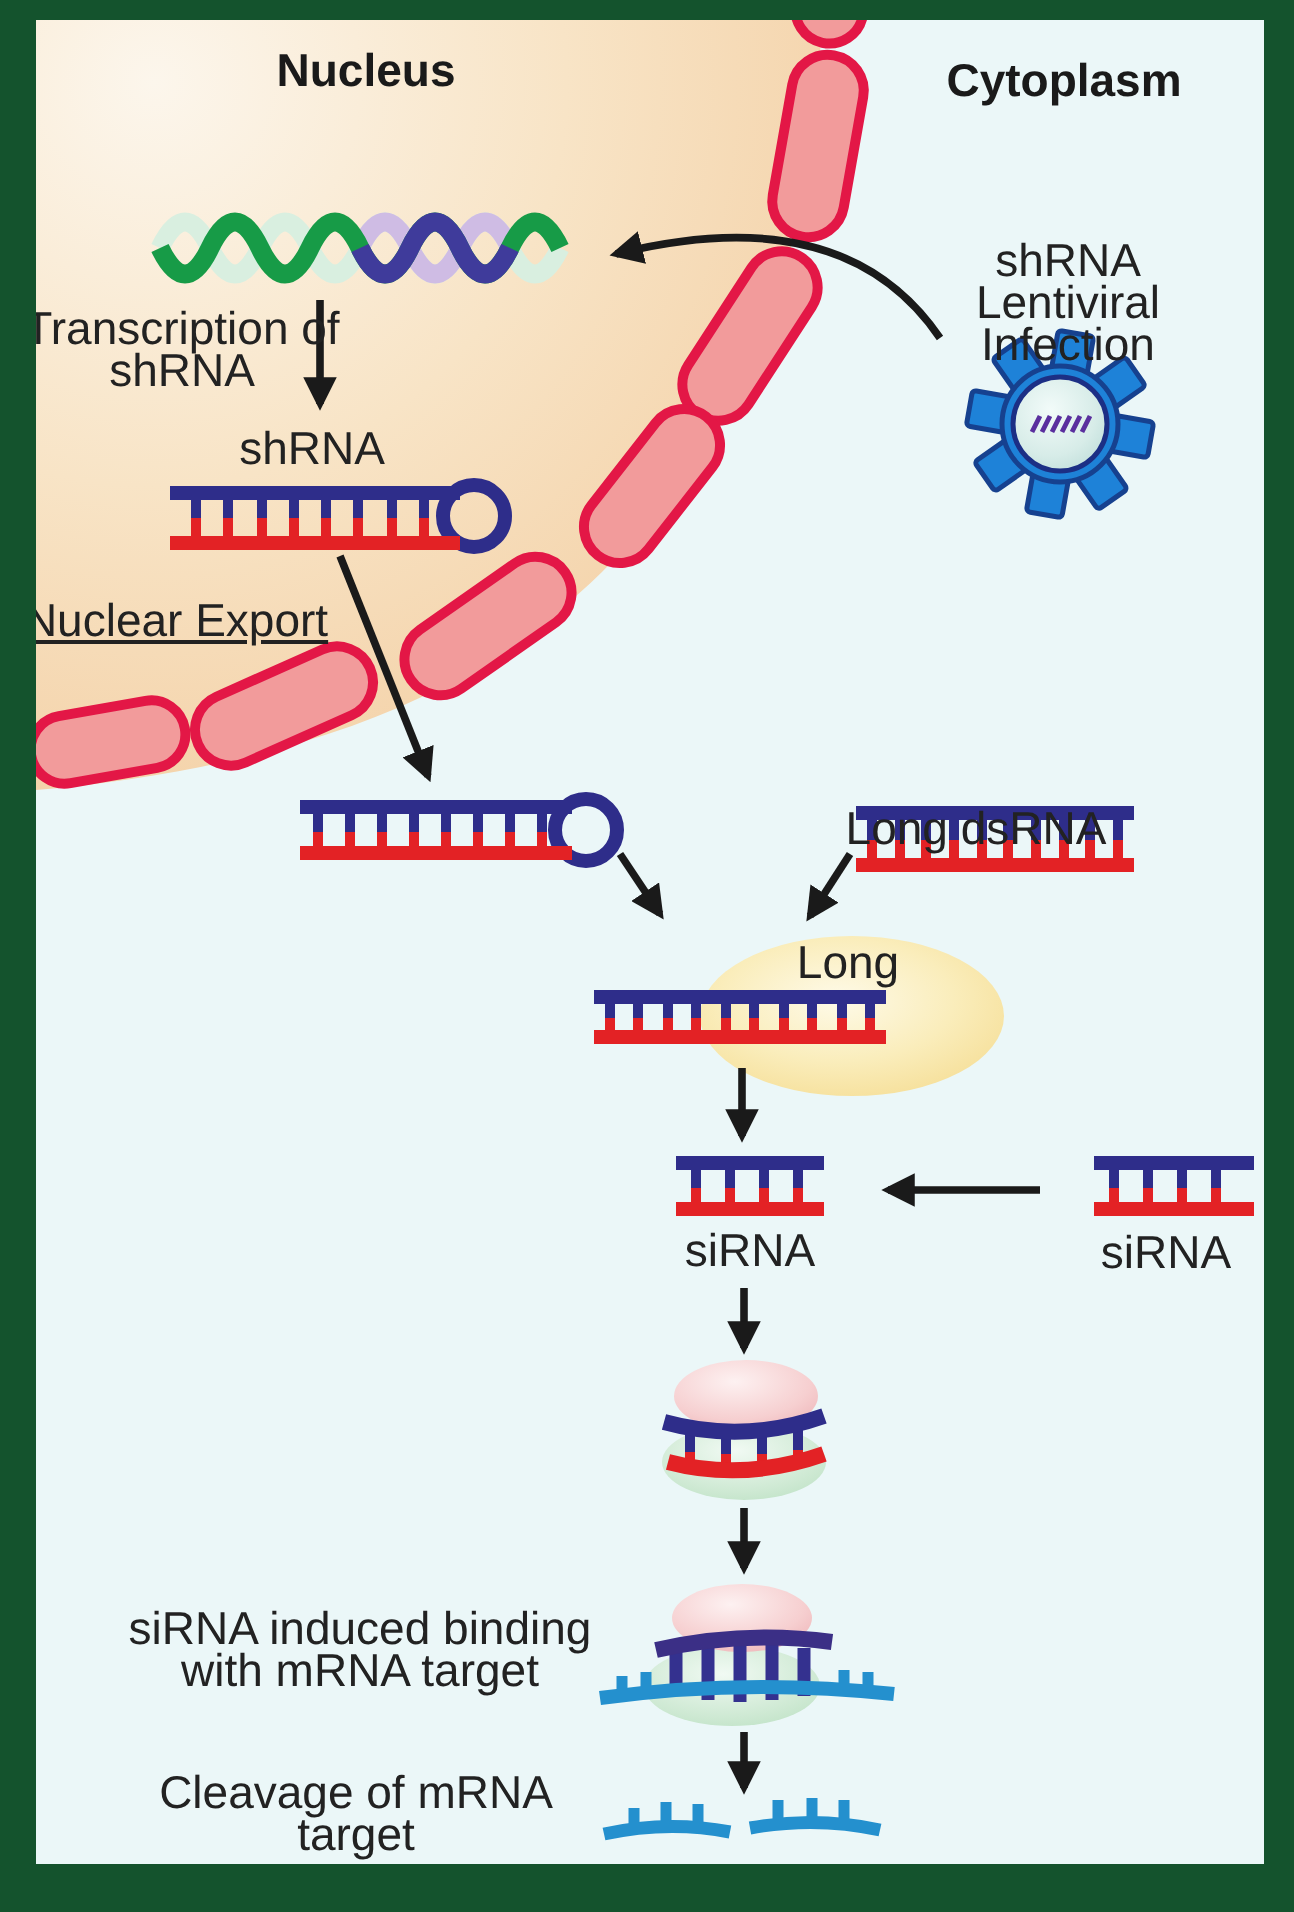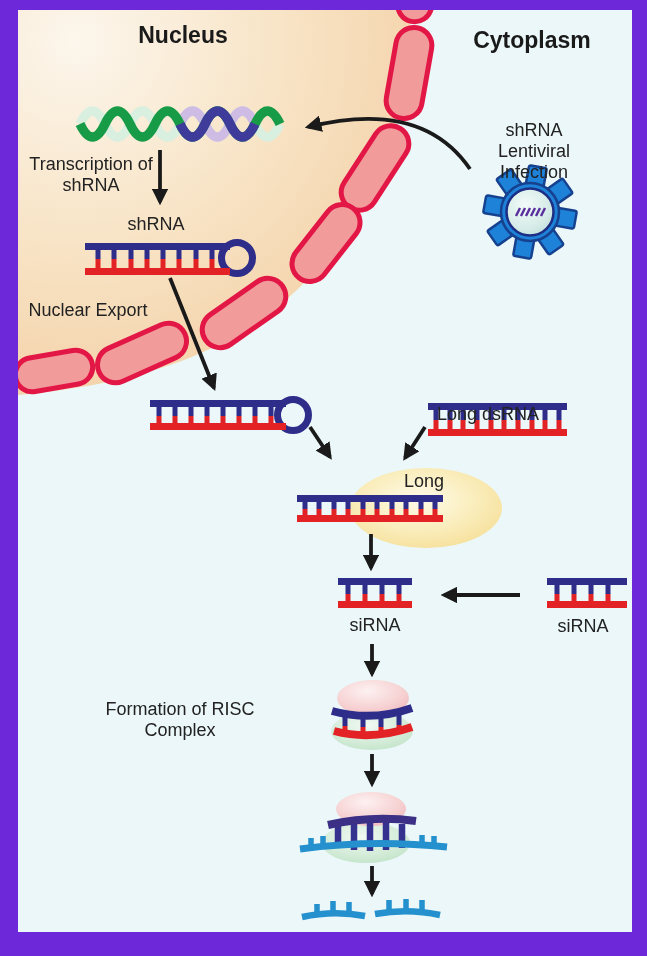--- a/index.html
+++ b/index.html
@@ -1,29 +1,29 @@
 <!DOCTYPE html>
 <html><head>
 <meta charset="utf-8">
 <style>
   html,body { margin:0; padding:0; }
   .page {
     position:relative; width:647px; height:956px;
-    background:#6d28d9; overflow:hidden;
+    background:#14532d; overflow:hidden;
     font-family:"Liberation Sans", sans-serif;
   }
   .canvas {
     position:absolute; left:18px; top:10px; width:614px; height:922px;
     background:#EBF7F8; overflow:hidden;
   }
   .canvas svg { position:absolute; left:0; top:0; }
   .lbl {
     position:absolute; transform:translateX(-50%);
     white-space:pre-line; text-align:center;
-    font-size:18px; line-height:21px; color:#222222;
+    font-size:23px; line-height:21px; color:#222222;
   }
   .title { font-size:23px; font-weight:bold; color:#1a1a1a; }
   
   .caps { fill:#F29B9B; stroke:#E31746; stroke-width:5; }
   .nb { fill:#2E2D8A; }
   .rb { fill:#E32225; }
   .nr { stroke:#2E2D8A; stroke-width:5; fill:none; }
   .rr { stroke:#E32225; stroke-width:5; fill:none; }
   .loop { fill:none; stroke:#2E2D8A; stroke-width:7; }
   .arrow { stroke:#1A1A1A; stroke-width:3.8; fill:none; }
@@ -184,23 +184,25 @@
         <path class="arrow" marker-end="url(#ah)" d="M354,744 L354,774"></path>
         <path class="arrow" marker-end="url(#ah)" d="M354,856 L354,884"></path>
       </g>
     </svg>
 
     <div class="lbl title" style="left:165px; top:15px;">Nucleus</div>
     <div class="lbl title" style="left:514px; top:20px;">Cytoplasm</div>
     <div class="lbl" style="left:73px; top:144px;">Transcription of
 shRNA</div>
     <div class="lbl" style="left:138px; top:204px;">shRNA</div>
-    <div class="lbl" style="left:70px; top:290px;">Nuclear Export</div>
+    <div class="lbl" style="left:70px; top:290px;text-decoration:underline;">Nuclear Export</div>
     <div class="lbl" style="left:516px; top:110px;">shRNA Lentiviral
 Infection</div>
     <div class="lbl" style="left:470px; top:366px;margin-top:28px;">Long dsRNA</div>
     <div class="lbl" style="left:406px; top:461px;">Long</div>
     <div class="lbl" style="left:357px; top:605px;">siRNA</div>
     <div class="lbl" style="left:565px; top:606px;">siRNA</div>
-    <div class="lbl" style="left:162px; top:689px;">Formation of RISC
-Complex</div>
+    <div class="lbl" style="left:162px; top:794px;">siRNA induced binding
+with mRNA target</div>
+    <div class="lbl" style="left:160px; top:876px;">Cleavage of mRNA
+target</div>
   </div>
 </div>
 
 </body></html>

